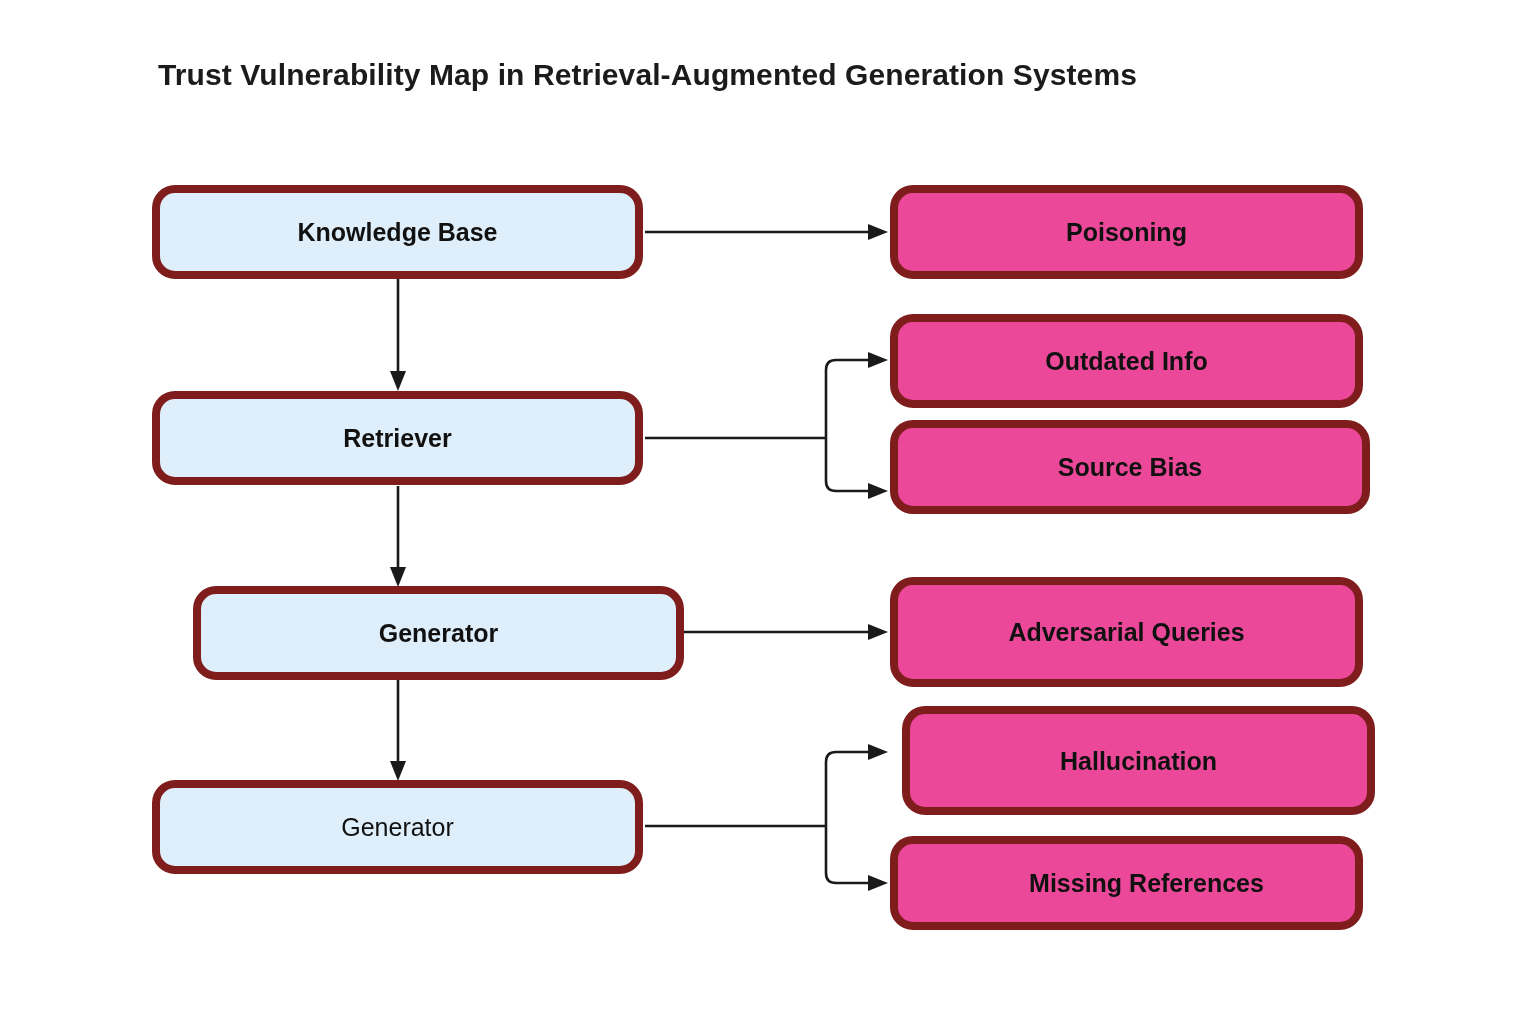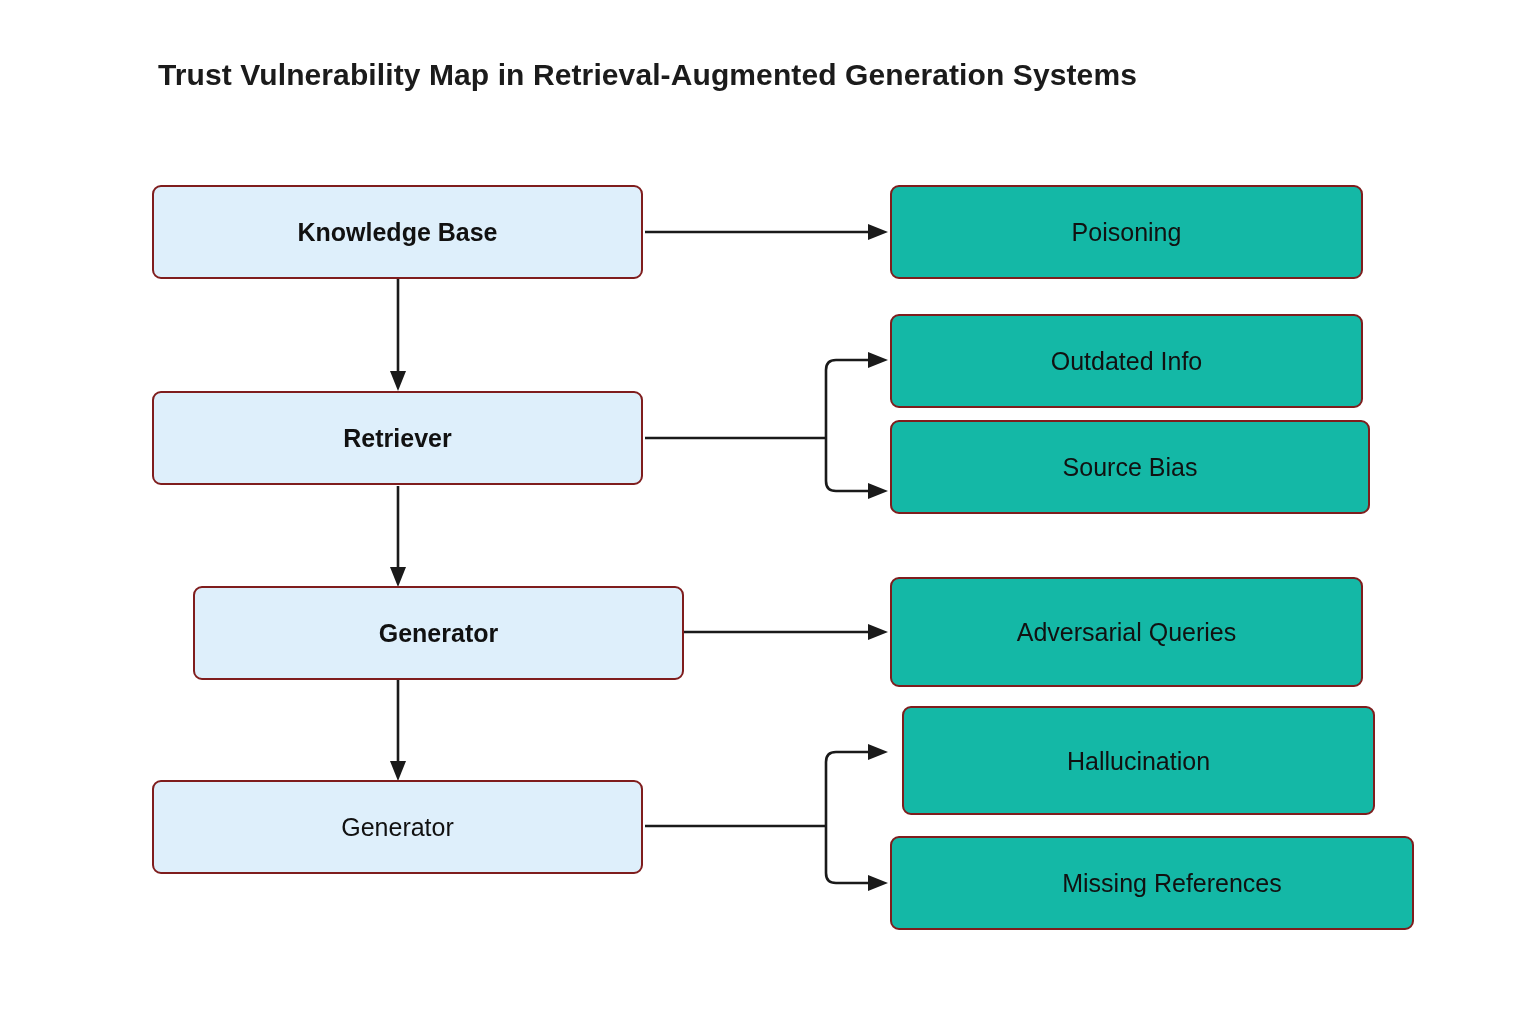--- a/index.html
+++ b/index.html
@@ -27,41 +27,41 @@
     font-size: 30px;
     font-weight: bold;
     color: #1b1b1b;
     letter-spacing: 0.1px;
     white-space: nowrap;
     margin-left: 20px;
   }
   .node {
     position: absolute;
     box-sizing: border-box;
-    border: 2px solid #7f1d1d;
-    border-radius: 9px;
+    border: 8px solid #7f1d1d;
+    border-radius: 23px;
     display: flex;
     align-items: center;
     justify-content: center;
     text-align: center;
     color: #111111;
     line-height: 1.2;
   }
   .node.stage {
     background: #deeffb;
     font-size: 25px;
     font-weight: bold;
   }
   .node.stage.light {
     font-weight: normal;
   }
   .node.risk {
-    background: #14b8a6;
+    background: #ec4899;
     font-size: 25px;
-    font-weight: normal;
+    font-weight: bold;
   }
   svg line, svg path, svg polyline {
     stroke: #1a1a1a;
     stroke-width: 2.6;
     fill: none;
   }
   svg polygon.head {
     fill: #1a1a1a;
     stroke: none;
   }
@@ -145,15 +145,15 @@
 </div>
 
 <div class="node risk" style="left:890px; top:577px; width:473px; height:110px;">
   <span>Adversarial Queries</span>
 </div>
 
 <div class="node risk" style="left:890px; top:706px; width:473px; height:109px;margin-left:12px;">
   <span>Hallucination</span>
 </div>
 
-<div class="node risk" style="left:890px; top:836px; width:524px; height:94px;padding-left:40px;">
+<div class="node risk" style="left:890px; top:836px; width:473px; height:94px;padding-left:40px;">
   <span>Missing References</span>
 </div>
 
 </body></html>

